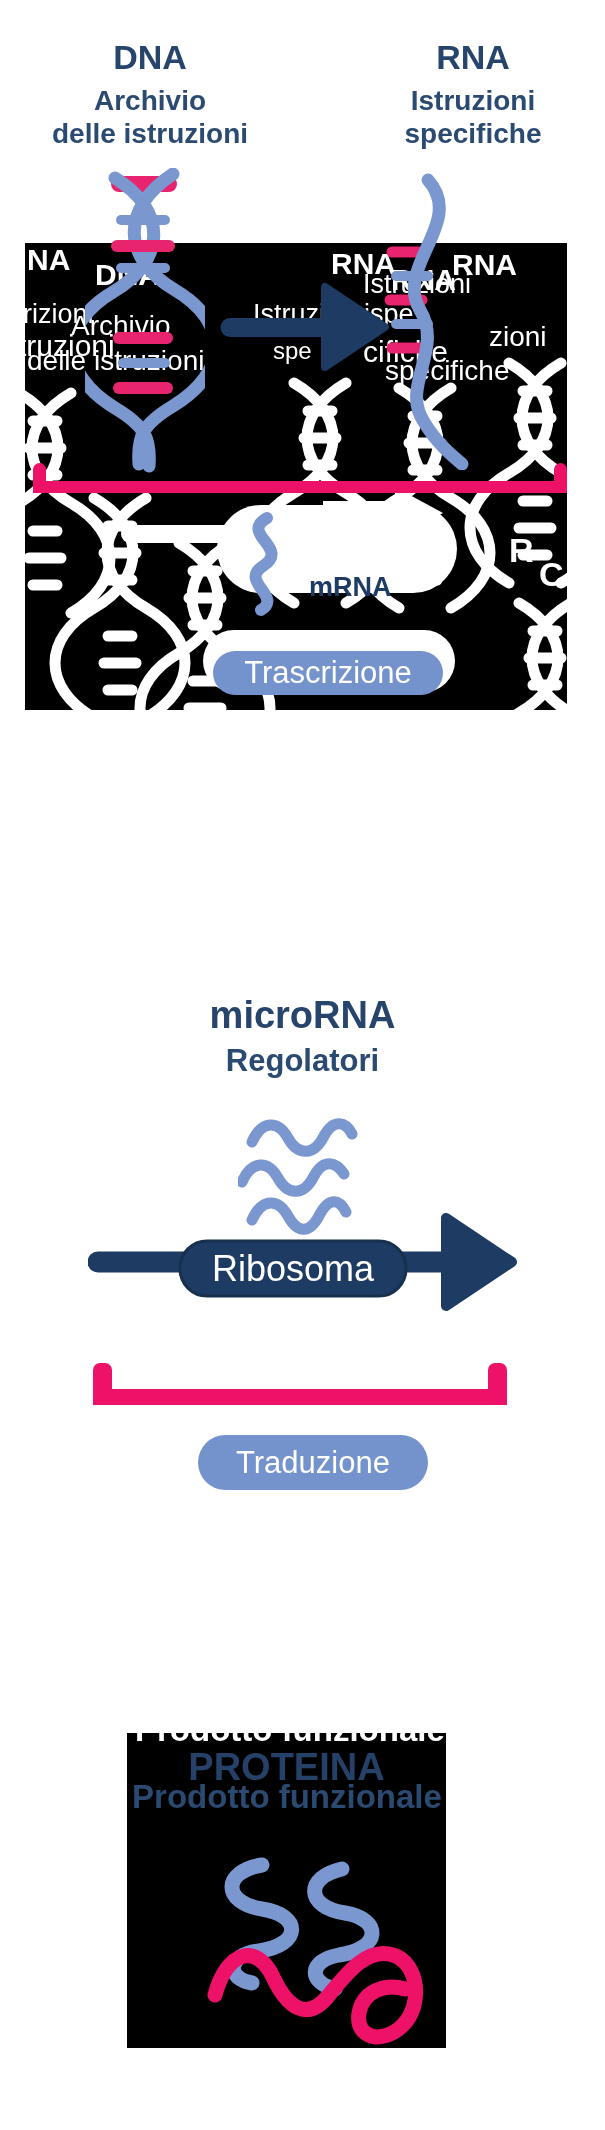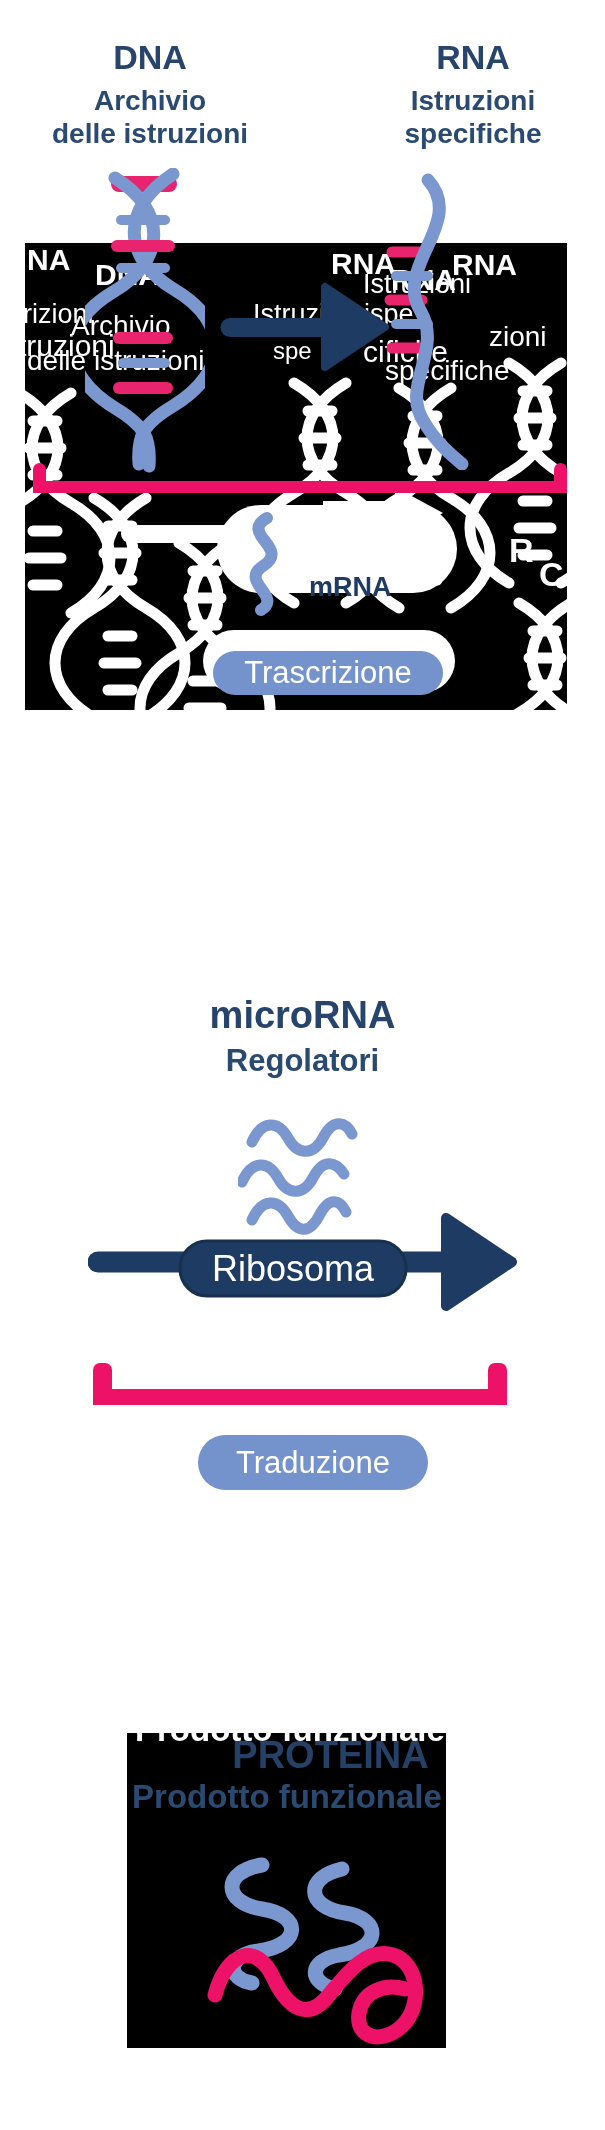--- a/index.html
+++ b/index.html
@@ -176,21 +176,21 @@
   <div class="ribosome-label" style="left:180px;top:1241px;width:226px;height:55px;">Ribosoma</div>
 
   <div class="bracket-cap" style="left:93px;top:1363px;width:19px;height:42px;"></div>
   <div class="bracket-cap" style="left:488px;top:1363px;width:19px;height:42px;"></div>
   <div class="bracket-bar" style="left:93px;top:1389px;width:414px;height:16px;"></div>
 
   <div class="pill" style="left:198px;top:1435px;width:230px;height:55px;">Traduzione</div>
 
   <div class="blackbox" style="left:127px;top:1733px;width:319px;height:315px;z-index:1;">
     <div class="protein-clip" style="left:8px;top:-22px;">Prodotto funzionale</div>
-    <div class="protein-title" style="top:2px;margin-left:44px;">PROTEINA</div>
+    <div class="protein-title" style="top:14px;">PROTEINA</div>
     <div class="protein-sub" style="top:46px;">Prodotto funzionale</div>
 
     <svg class="abs" style="left:80px;top:122px;" width="240" height="195" viewBox="0 0 240 195">
       <g fill="none" stroke-linecap="round">
         <path d="M55,10 C15,16 15,48 55,54 C95,60 95,90 52,96 C18,100 20,124 45,128" stroke="#7b97cf" stroke-width="15"></path>
         <path d="M135,14 C98,22 98,52 138,58 C175,64 175,94 132,100 C100,106 102,128 128,134" stroke="#7b97cf" stroke-width="15"></path>
         <path d="M8,140 C20,95 50,88 66,122 C80,152 100,168 122,140 C140,118 160,92 186,100 C212,108 216,150 196,170 C176,190 148,184 152,158 C156,136 178,128 198,134" stroke="#ed1168" stroke-width="15"></path>
       </g>
     </svg>
   </div>

